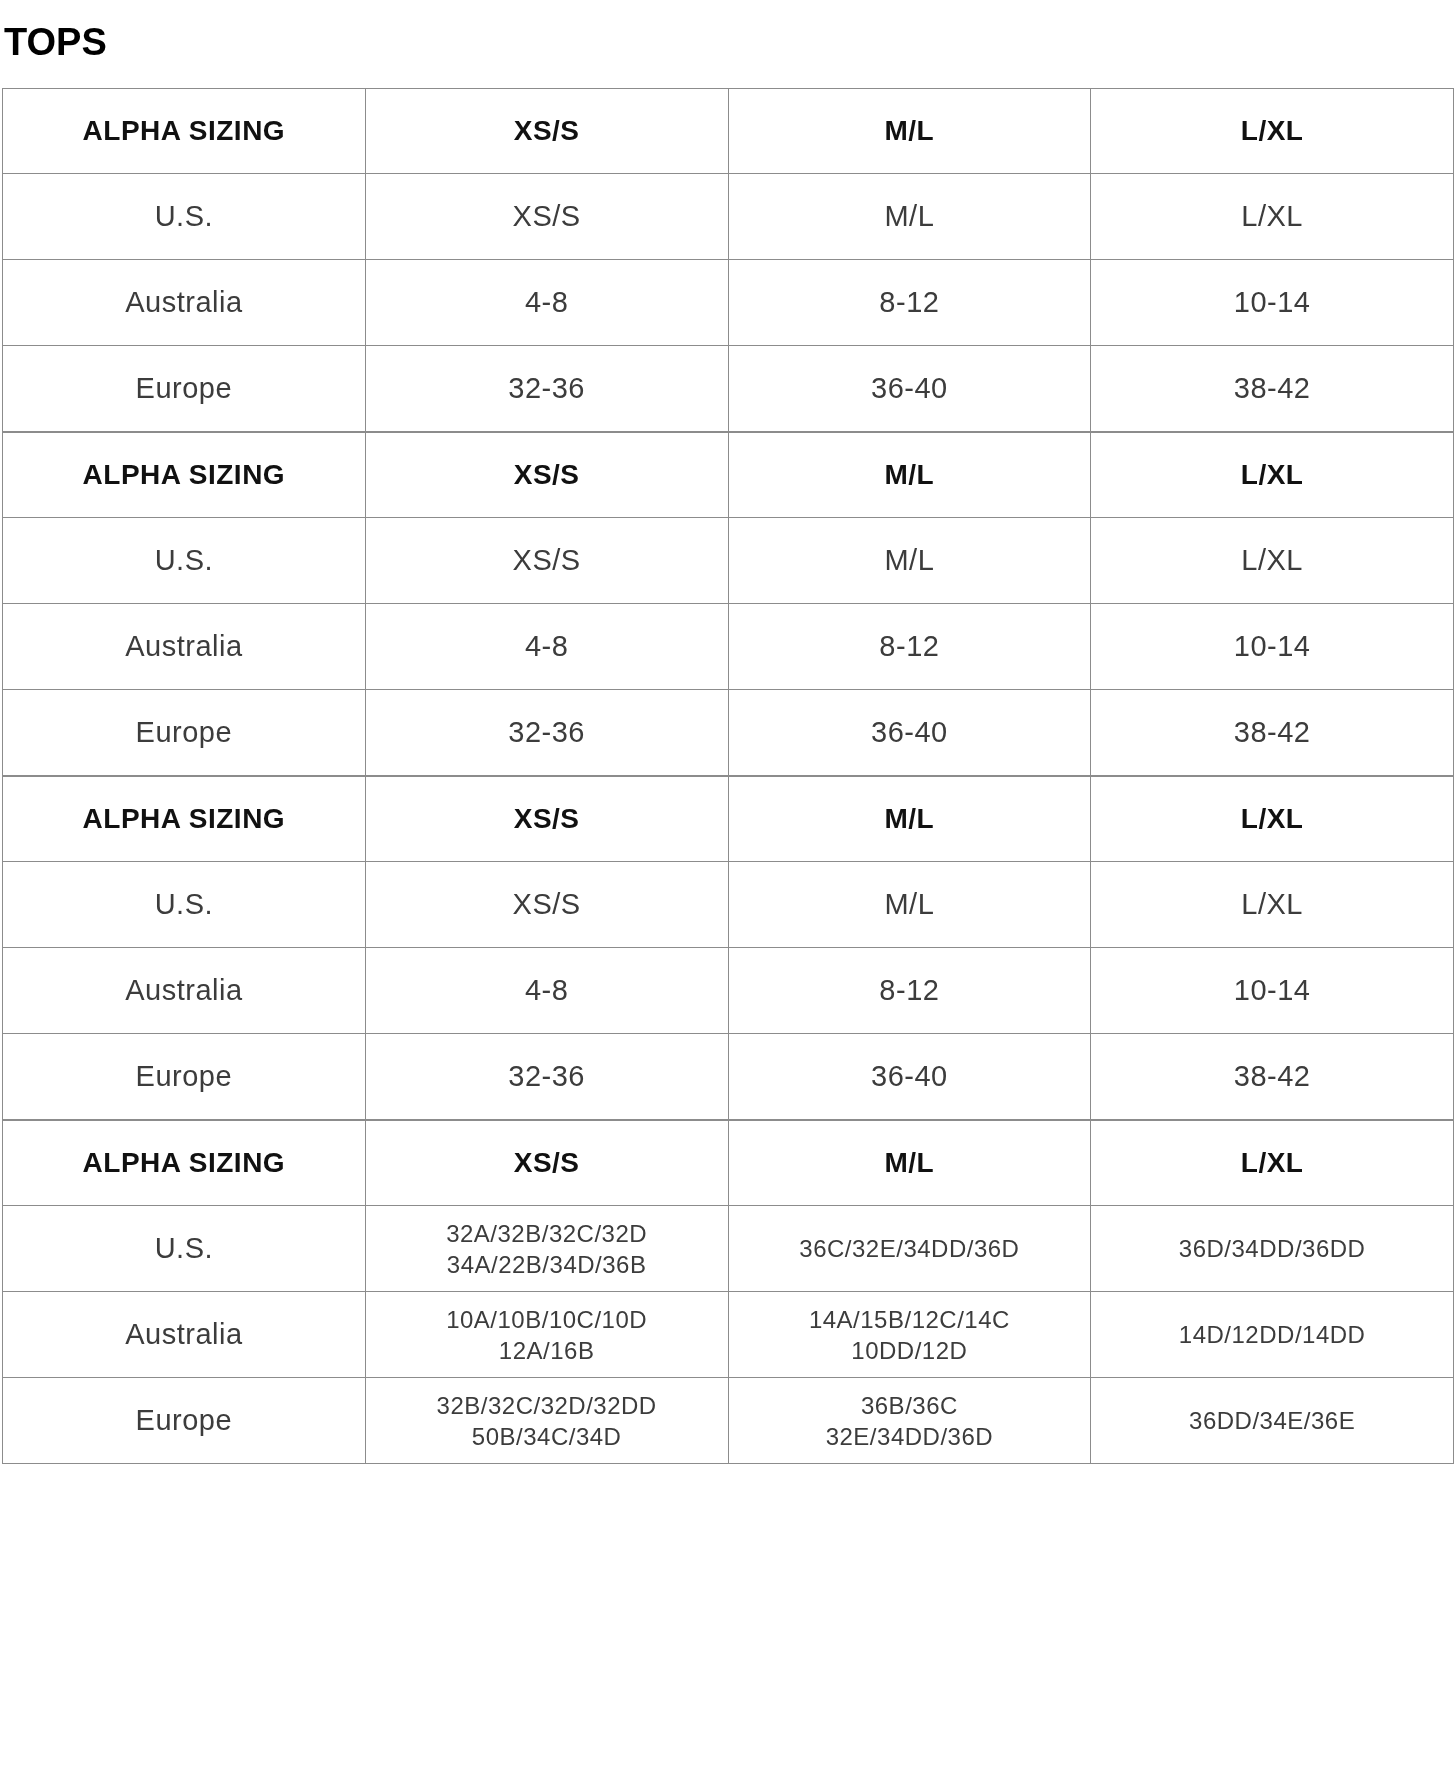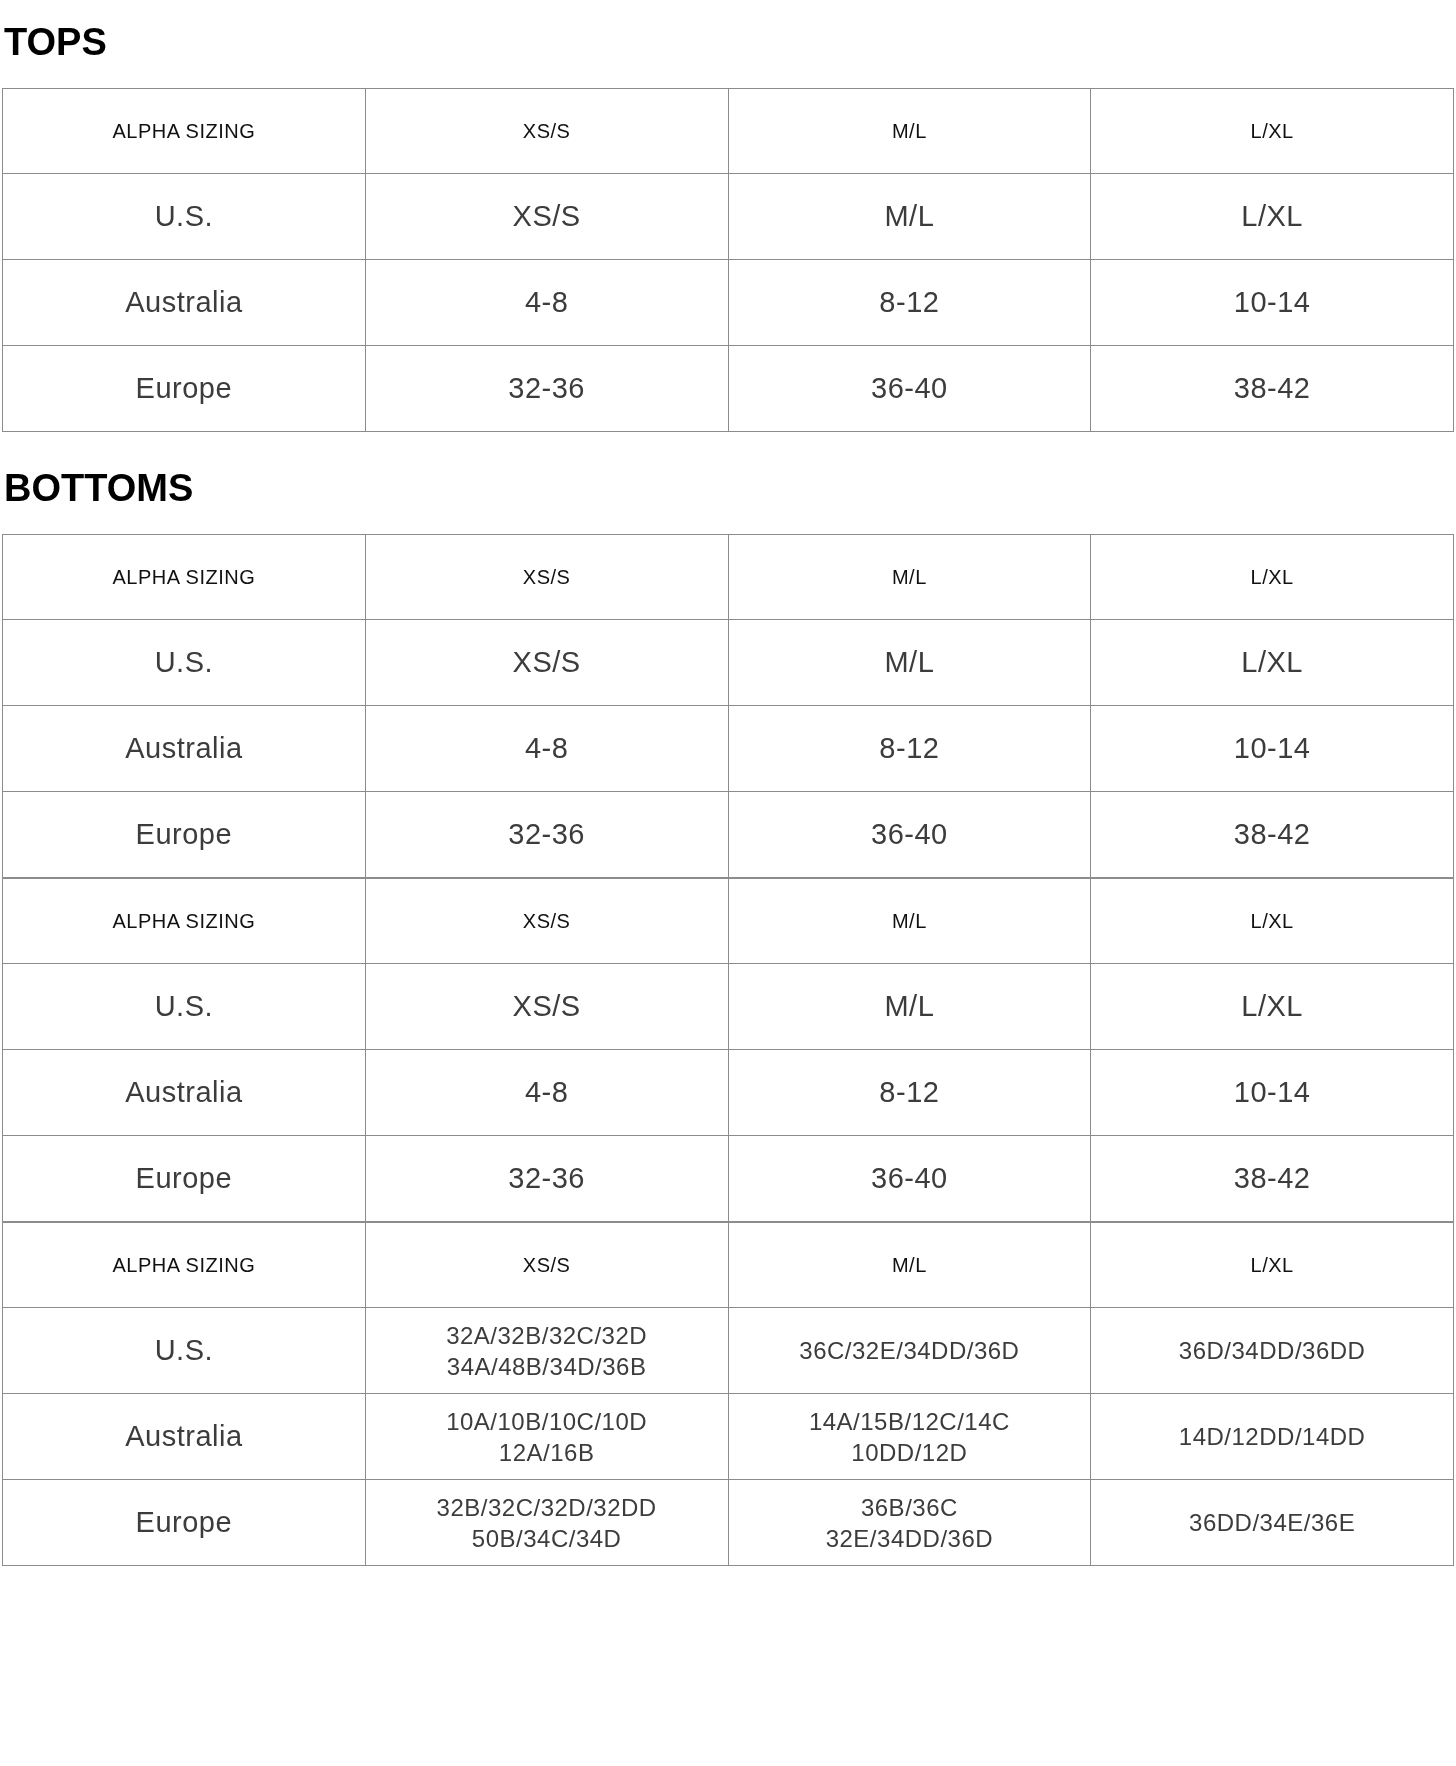--- a/index.html
+++ b/index.html
@@ -31,22 +31,22 @@
   }
   table.size-table th,
   table.size-table td {
     border: 1px solid #8c8c8c;
     text-align: center;
     vertical-align: middle;
     padding: 0;
   }
   table.size-table thead th {
     height: 84px;
-    font-size: 20px;
-    font-weight: 400;
+    font-size: 28px;
+    font-weight: 700;
     color: #111111;
     letter-spacing: 0.5px;
   }
   table.size-table tbody tr { height: 86px; }
   table.size-table tbody td {
     font-size: 29px;
     font-weight: 300;
     letter-spacing: 0.5px;
     color: #3c3c3c;
     white-space: pre-line;
@@ -90,21 +90,20 @@
           <td class="row-label">Europe</td>
           <td class="value">32-36</td>
           <td class="value">36-40</td>
           <td class="value">38-42</td>
         </tr>
       </tbody>
     </table>
   </section>
 
   <section class="bottoms">
-    <h2 class="section-heading">BOTTOMS</h2>
     <table class="size-table">
       <thead>
         <tr>
           <th>ALPHA SIZING</th>
           <th>XS/S</th>
           <th>M/L</th>
           <th>L/XL</th>
         </tr>
       </thead>
       <tbody>
@@ -170,21 +169,21 @@
           <th>ALPHA SIZING</th>
           <th>XS/S</th>
           <th>M/L</th>
           <th>L/XL</th>
         </tr>
       </thead>
       <tbody>
         <tr>
           <td class="row-label">U.S.</td>
           <td class="value">32A/32B/32C/32D
-34A/48B/34D/36B</td>
+34A/22B/34D/36B</td>
           <td class="value">36C/32E/34DD/36D</td>
           <td class="value">36D/34DD/36DD</td>
         </tr>
         <tr>
           <td class="row-label">Australia</td>
           <td class="value">10A/10B/10C/10D
 12A/16B</td>
           <td class="value">14A/15B/12C/14C
 10DD/12D</td>
           <td class="value">14D/12DD/14DD</td>

